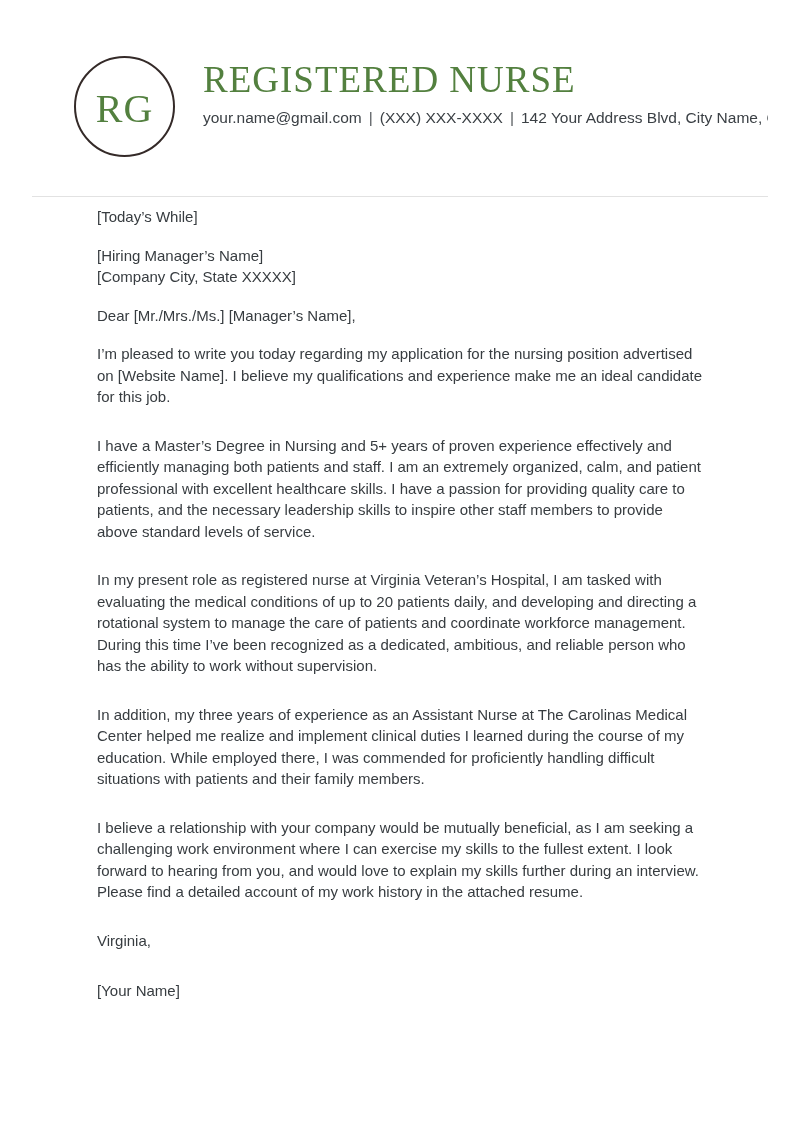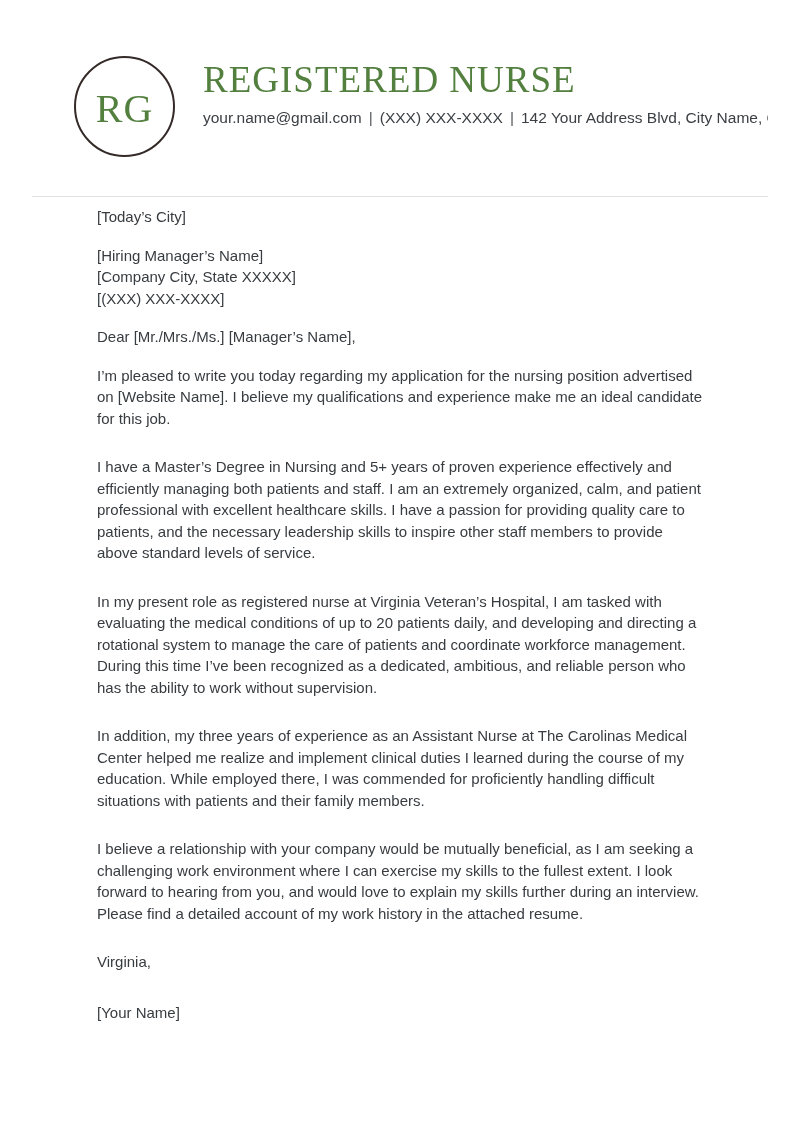--- a/index.html
+++ b/index.html
@@ -98,26 +98,25 @@
       <h1 class="profession-title">REGISTERED NURSE</h1>
       <div class="contact-line">
         <span>your.name@gmail.com</span><span class="sep">|</span><span>(XXX) XXX-XXXX</span><span class="sep">|</span><span>142 Your Address Blvd, City Name, CA XXXXX</span>
       </div>
     </div>
     <hr class="header-divider">
   </header>
 
   <main class="letter">
 
-    <p class="date-line">[Today’s City]</p>
+    <p class="date-line">[Today’s While]</p>
 
     <div class="recipient-block">
       <div>[Hiring Manager’s Name]</div>
       <div>[Company City, State XXXXX]</div>
-      <div>[(XXX) XXX-XXXX]</div>
     </div>
 
     <p class="salutation">Dear [Mr./Mrs./Ms.] [Manager’s Name],</p>
 
     <p class="body-paragraph">I’m pleased to write you today regarding my application for the nursing position advertised on [Website Name]. I believe my qualifications and experience make me an ideal candidate for this job.</p>
     <p class="body-paragraph">I have a Master’s Degree in Nursing and 5+ years of proven experience effectively and efficiently managing both patients and staff. I am an extremely organized, calm, and patient professional with excellent healthcare skills. I have a passion for providing quality care to patients, and the necessary leadership skills to inspire other staff members to provide above standard levels of service.</p>
     <p class="body-paragraph">In my present role as registered nurse at Virginia Veteran’s Hospital, I am tasked with evaluating the medical conditions of up to 20 patients daily, and developing and directing a rotational system to manage the care of patients and coordinate workforce management. During this time I’ve been recognized as a dedicated, ambitious, and reliable person who has the ability to work without supervision.</p>
     <p class="body-paragraph">In addition, my three years of experience as an Assistant Nurse at The Carolinas Medical Center helped me realize and implement clinical duties I learned during the course of my education. While employed there, I was commended for proficiently handling difficult situations with patients and their family members.</p>
     <p class="body-paragraph">I believe a relationship with your company would be mutually beneficial, as I am seeking a challenging work environment where I can exercise my skills to the fullest extent. I look forward to hearing from you, and would love to explain my skills further during an interview. Please find a detailed account of my work history in the attached resume.</p>
 

